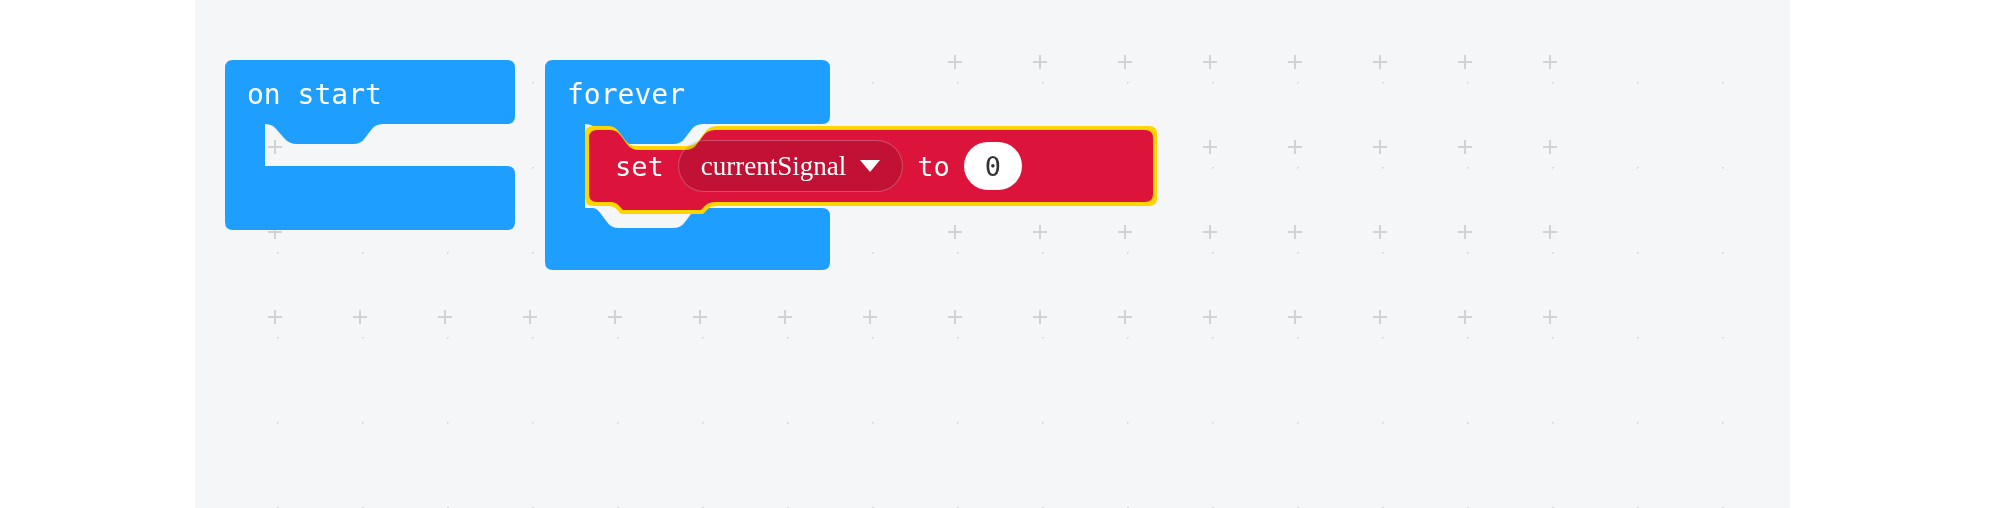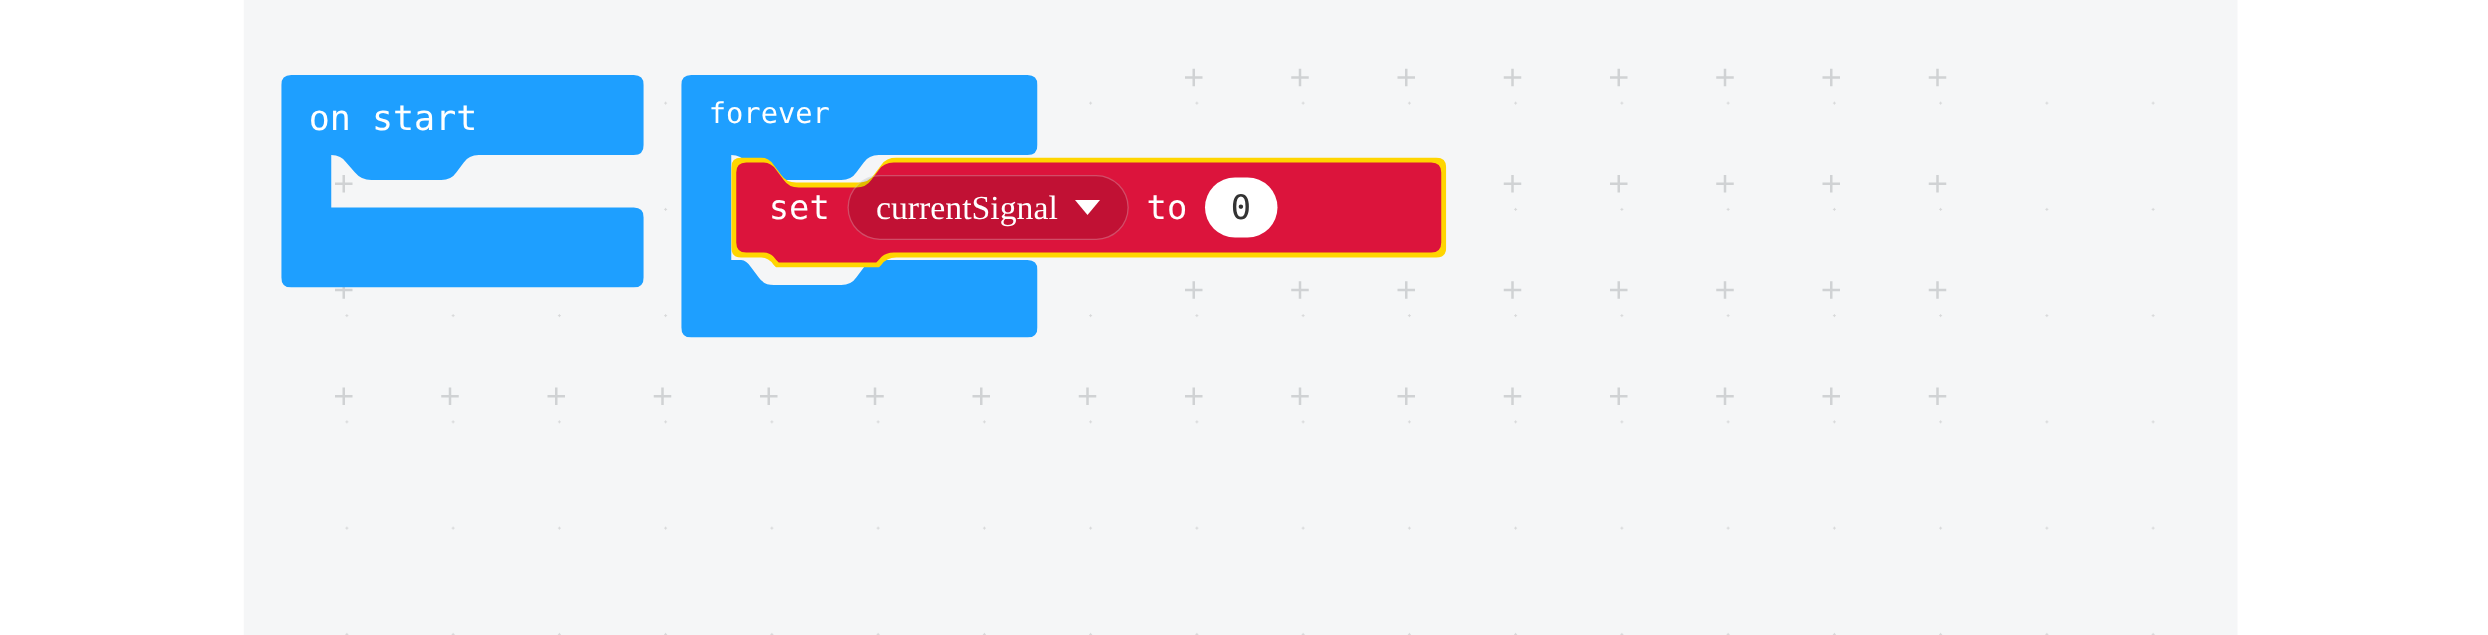--- a/index.html
+++ b/index.html
@@ -67,21 +67,21 @@
       left: 350px;
       top: 60px;
       width: 285px;
       height: 210px;
     }
     .block-forever .label-text {
       position: absolute;
       left: 22px;
       top: 18px;
       color: #fff;
-      font-size: 23px;
+      font-size: 28px;
       font-family: 'Monaco', 'Consolas', monospace;
       font-weight: 400;
     }
 
     
     .block-set-var {
       position: absolute;
       left: 390px;
       top: 126px;
       width: 572px;

